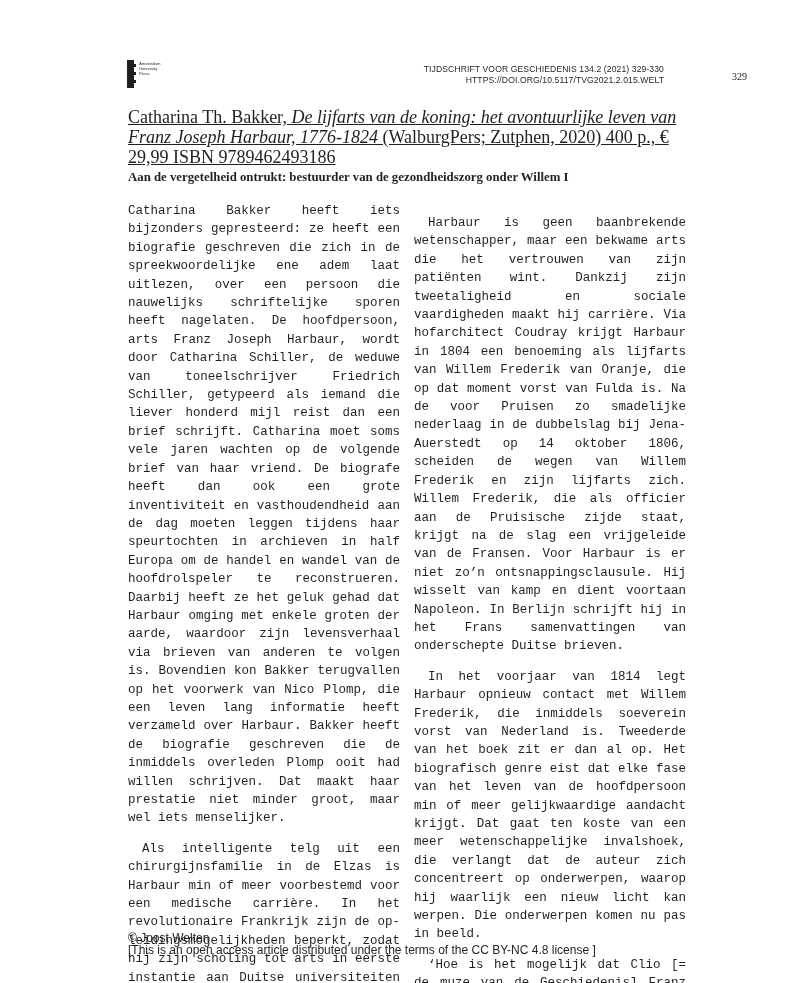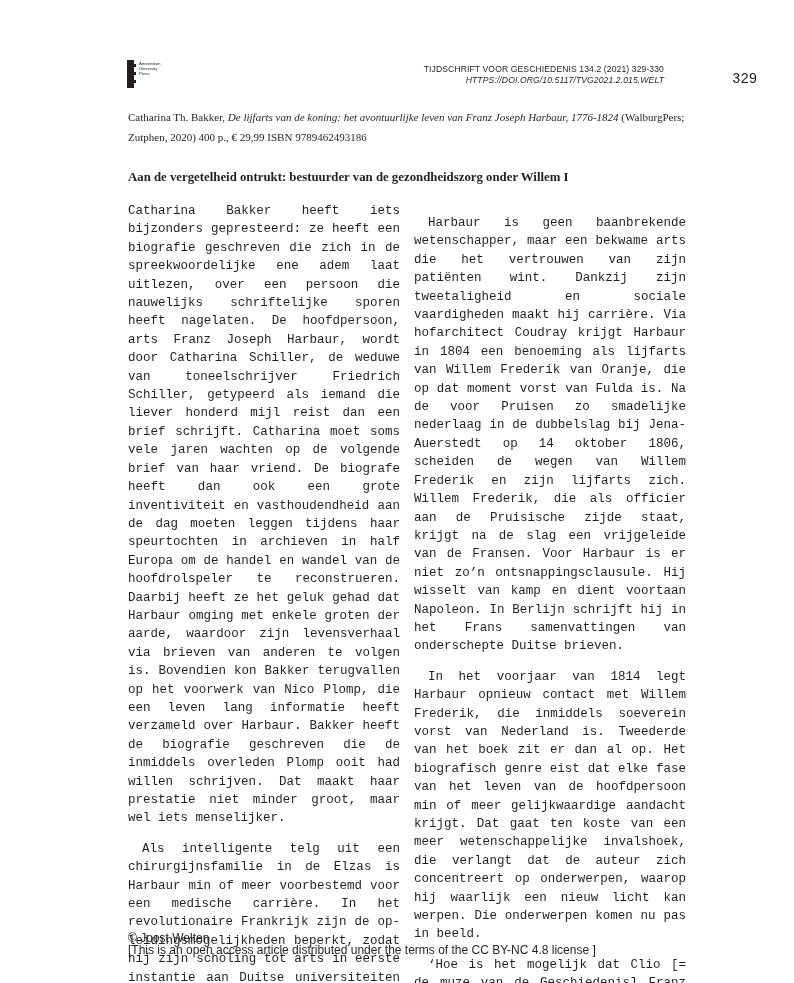--- a/index.html
+++ b/index.html
@@ -2,23 +2,23 @@
 <html><head>
 <meta charset="utf-8">
 <style>
   html, body { margin: 0; padding: 0; background: #ffffff; }
   body { width: 794px; height: 983px; position: relative; overflow: hidden; color: #231f20; }
   .logo { position: absolute; left: 127px; top: 60px; width: 60px; height: 28px; }
   .logo-bar { position: absolute; left: 0; top: 0; width: 7px; height: 28px; background: #231f20; }
   .logo-notch { position: absolute; left: 7px; background: #231f20; width: 2px; height: 3px; }
   .logo-text { position: absolute; left: 12px; top: 1px; font-family: "Liberation Sans", sans-serif; font-size: 4.2px; line-height: 5px; color: #231f20; }
   .journal { position: absolute; right: 130px; top: 64px; text-align: right; font-family: "Liberation Sans", sans-serif; font-size: 8.6px; line-height: 11px; letter-spacing: 0.1px; }
-  .journal .doi { font-style: italic; }
-  .pagenum { position: absolute; left: 732px; top: 71px; font-family: Liberation Mono, monospace; font-size: 14px; }
-  .citation { position: absolute; left: 128px; top: 107px; width: 560px; font-family: "Liberation Serif", serif; font-size: 11px; line-height: 20px; }
+  .journal .doi { }
+  .pagenum { position: absolute; left: 732px; top: 71px; font-family: Liberation Serif, serif; font-size: 10px; }
+  .citation { position: absolute; left: 128px; top: 107px; width: 560px; font-family: "Liberation Serif", serif; font-size: 18px; line-height: 20px; text-decoration: underline; }
   .citation i { font-style: italic; }
   .heading { position: absolute; left: 128px; top: 170px; font-family: "Liberation Serif", serif; font-weight: bold; font-size: 12.8px; }
   .col { position: absolute; top: 202px; width: 272px; font-family: Liberation Mono, monospace; font-size: 12.5px; line-height: 18.4px; text-align: justify; hyphens: manual; }
   .col-left { left: 128px; }
   .col-right { left: 414px; }
   .col p { margin: 0; text-indent: 0; }
   .col p.indent { text-indent: 14px; margin-top: 12px; }
   .footer { position: absolute; left: 128px; top: 933px; font-family: "Liberation Sans", sans-serif; font-size: 12px; line-height: 11.5px; }
 </style>
 </head>

